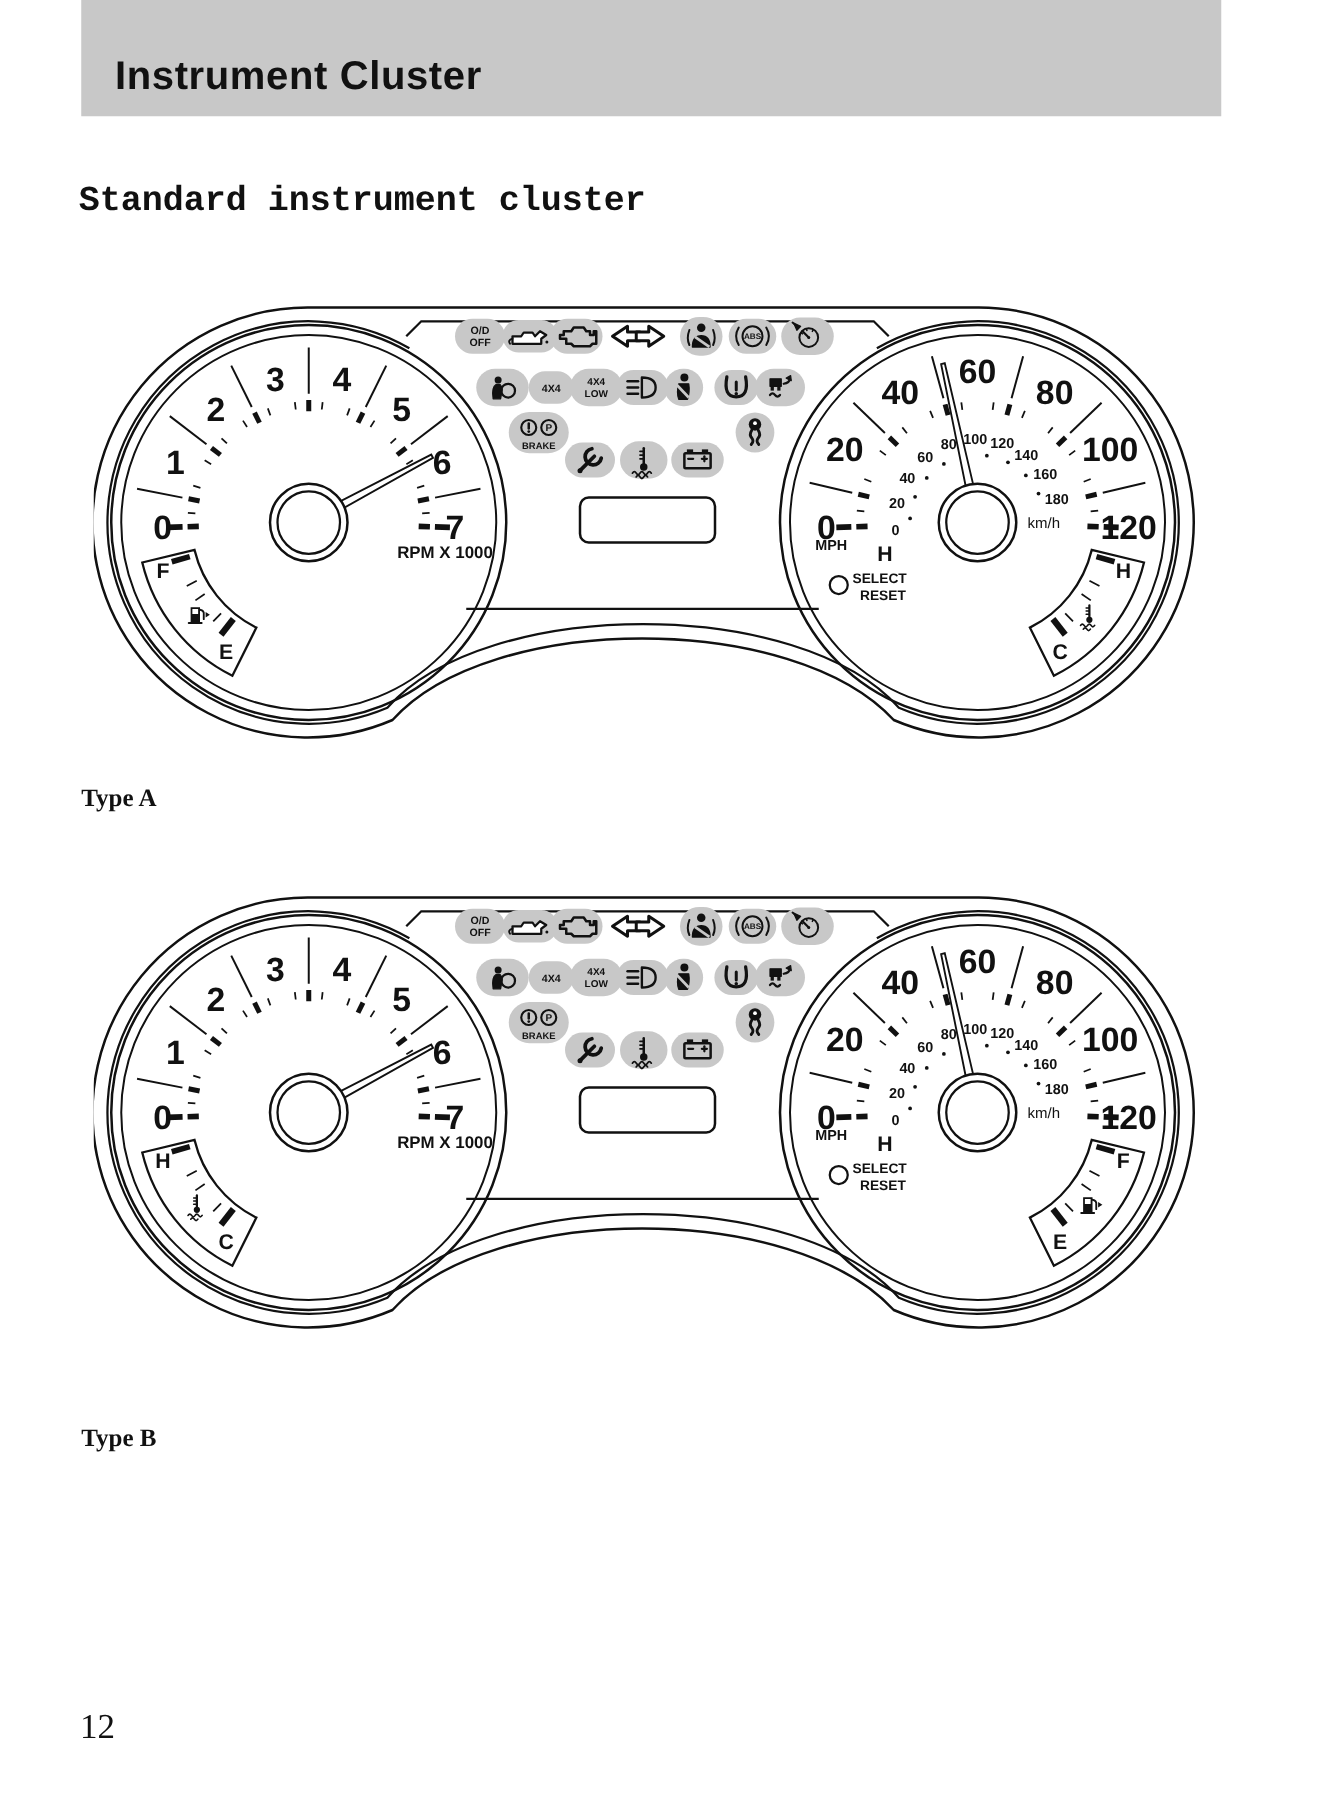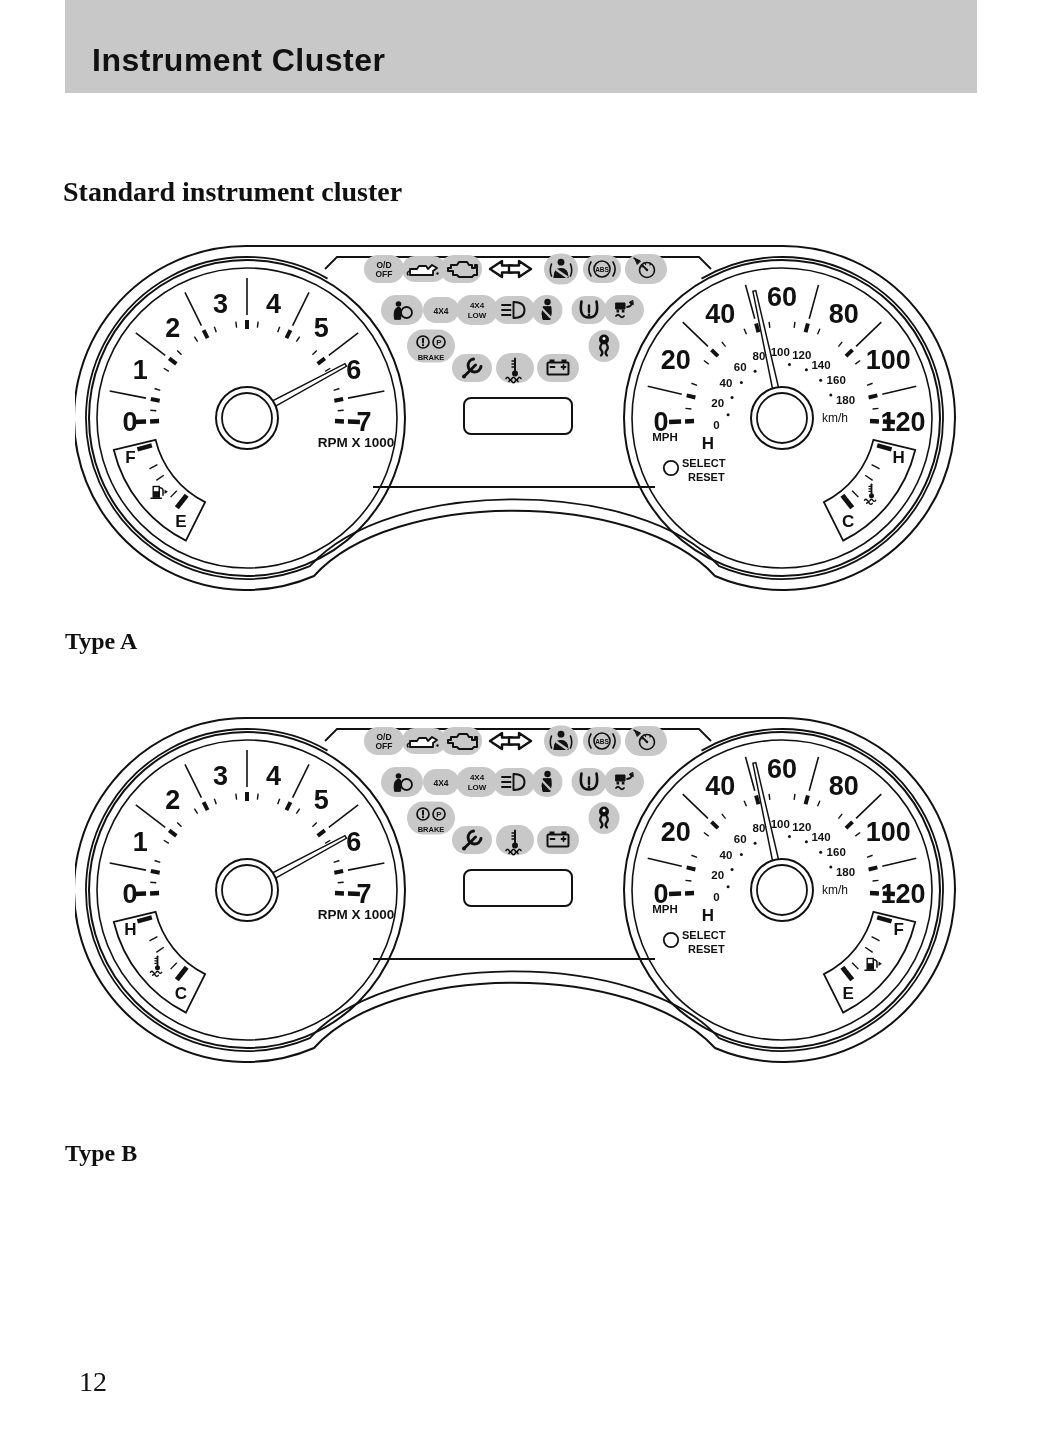--- a/index.html
+++ b/index.html
@@ -1,28 +1,28 @@
 <!DOCTYPE html>
 <html><head>
 <meta charset="utf-8">
 <style>
   html,body{margin:0;padding:0;background:#ffffff;}
   body{width:1056px;height:1449px;font-family:"Liberation Sans",sans-serif;color:#111;}
   .page{position:relative;width:1056px;height:1449px;background:#fff;overflow:hidden;}
   .header-bar{position:absolute;left:65px;top:0;width:912px;height:93px;background:#c8c8c8;}
   .header-title{position:absolute;left:27px;top:42px;font-size:32px;font-weight:bold;letter-spacing:0.5px;white-space:nowrap;}
   .warning-heading{position:absolute;left:63px;top:118px;font-size:25px;font-weight:bold;letter-spacing:0px;white-space:nowrap;}
-  .sub-heading{position:absolute;left:63px;top:176px;font-family:Liberation Serif, serif;font-size:28px;font-weight:bold;white-space:nowrap;}
+  .sub-heading{position:absolute;left:63px;top:146px;font-family:Liberation Mono, monospace;font-size:28px;font-weight:bold;white-space:nowrap;}
   .figure{position:absolute;left:75px;width:886px;height:358px;}
   .figure-a{top:237px;}
   .figure-b{top:709px;}
-  .caption{position:absolute;left:65px;font-family:"Liberation Serif",serif;font-size:24px;font-weight:bold;}
+  .caption{position:absolute;left:65px;font-family:"Liberation Serif",serif;font-size:20px;font-weight:bold;}
   .caption-a{top:628px;}
   .caption-b{top:1140px;}
-  .page-number{position:absolute;left:64px;top:1366px;font-family:"Liberation Serif",serif;font-size:28px;margin-left:15px;}
+  .page-number{position:absolute;left:64px;top:1366px;font-family:"Liberation Serif",serif;font-size:28px;}
   svg text{font-family:"Liberation Sans",sans-serif;}
 </style>
 </head>
 <body>
 
 <div class="page">
   <div class="header-bar">
     <div class="header-title">Instrument Cluster</div>
   </div>
   <div class="sub-heading">Standard instrument cluster</div>

